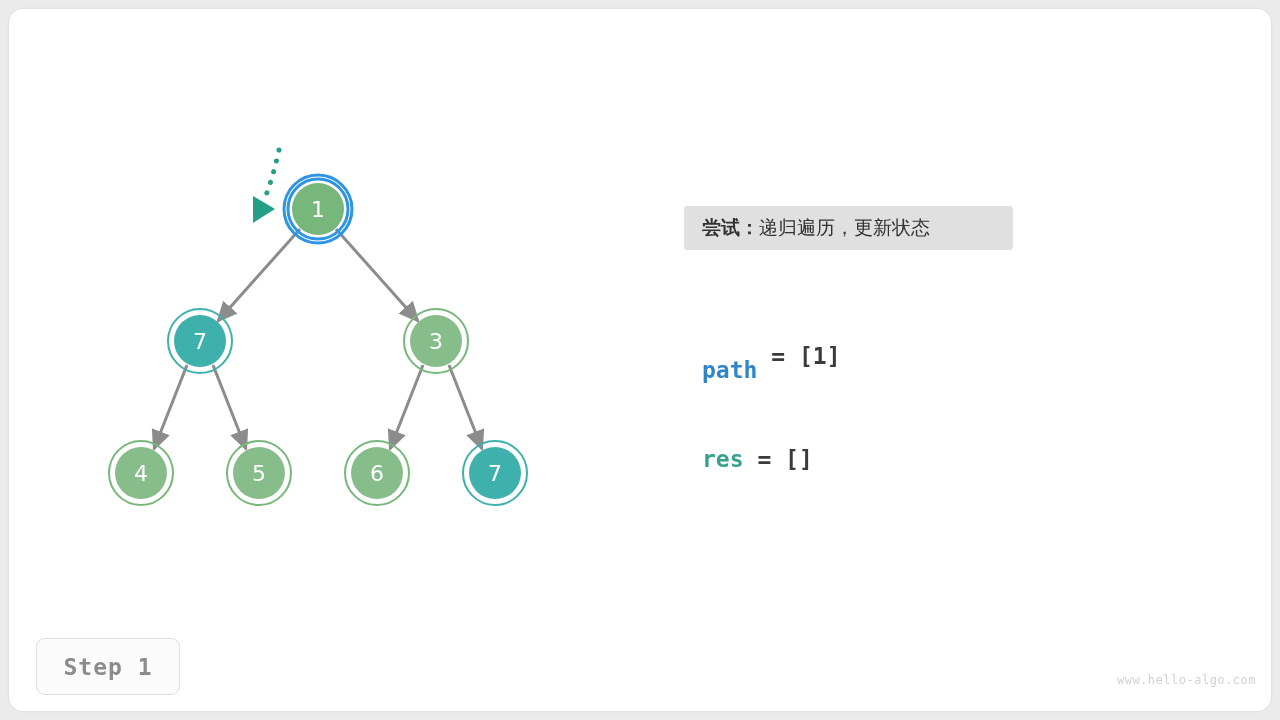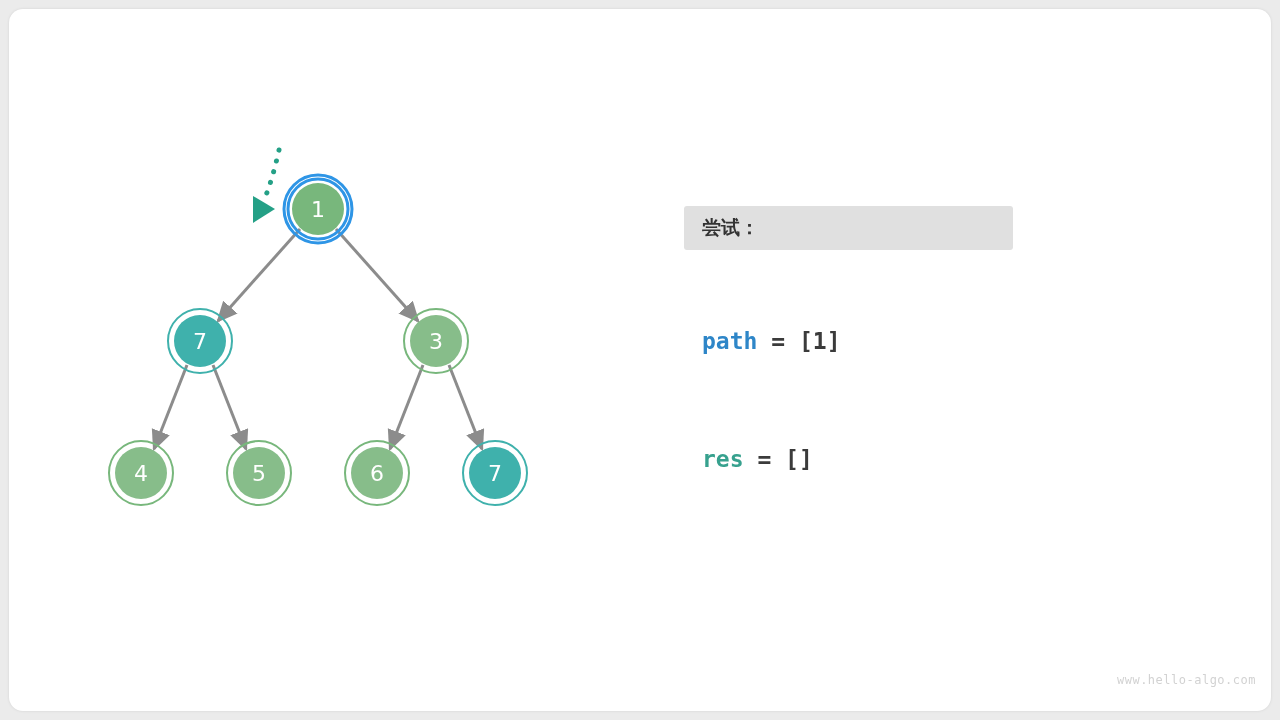--- a/index.html
+++ b/index.html
@@ -77,21 +77,21 @@
   .var-row {
     display: flex;
     align-items: center;
     font-family: "DejaVu Sans Mono", monospace;
     font-size: 23px;
     font-weight: bold;
     white-space: pre;
   }
   #path-row { position: absolute; left: 18px; top: 122px; }
   #res-row  { position: absolute; left: 18px; top: 240px; }
-  .var-name-path { color: #2e86c8; }
+  .var-name-path { color: #2e86c8; margin-top: 29px; }
   .var-name-res  { color: #37a18e; }
   .var-eq   { color: #3b3b3b; font-weight: bold; }
   .var-val  { color: #3b3b3b; font-weight: bold; }
 
   
   #step-badge {
     position: absolute;
     left: 36px;
     top: 638px;
     width: 144px;
@@ -193,30 +193,34 @@
         <circle cx="495" cy="473" r="32" fill="none" stroke="#3fb1ac" stroke-width="2"></circle>
         <circle cx="495" cy="473" r="26" fill="#3fb1ac"></circle>
         <text class="node-label" x="495" y="473" text-anchor="middle" dominant-baseline="central">7</text>
       </g>
     </g>
   </svg>
 
   <div id="panel">
     <div class="anno-row highlight">
       <span class="anno-label">尝试：</span>
+      <span class="anno-text">递归遍历，更新状态</span>
     </div>
 
     <div class="var-row" id="path-row">
       <span class="var-name-path">path</span>
       <span class="var-eq"> = </span>
       <span class="var-val">[1]</span>
     </div>
 
     <div class="var-row" id="res-row">
       <span class="var-name-res">res</span>
       <span class="var-eq"> = </span>
       <span class="var-val">[]</span>
     </div>
   </div>
 
+  <div id="step-badge">
+    <span class="step-text">Step 1</span>
+  </div>
 
   <div id="watermark">www.hello-algo.com</div>
 </div>
 
 </body></html>

